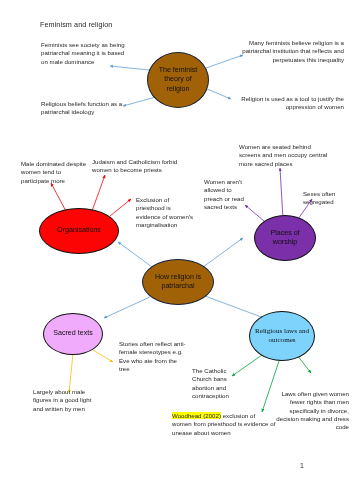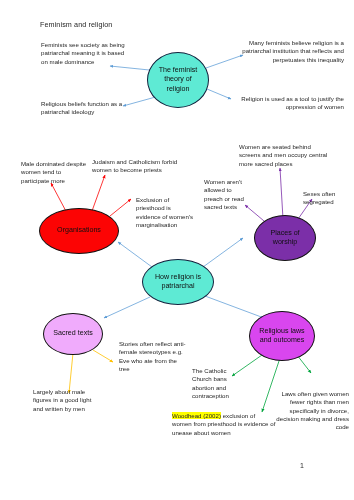--- a/index.html
+++ b/index.html
@@ -27,25 +27,25 @@
   .hl{background:#ffff00;}
 
   
   .node{
     position:absolute;display:flex;align-items:center;justify-content:center;
     text-align:center;border-radius:50%;
     font-size:7.1px;line-height:9.2px;color:#101010;
     box-sizing:border-box;
   }
   .node span{display:block;padding:0 4px;}
-  .n-blue{background:#5eead4;border:1.4px solid #14213d;}
+  .n-blue{background:#a16207;border:1.4px solid #14213d;}
   .n-red{background:#fc0404;border:1.2px solid #111111;}
   .n-purple{background:#7b2fa8;border:1.2px solid #111111;}
   .n-yellow{background:#f0abfc;border:1.2px solid #111111;}
-  .n-green{background:#d946ef;border:1.2px solid #111111;}
+  .n-green{background:#7dd3fc;border:1.2px solid #111111;font-family:Liberation Serif, serif;}
 </style>
 </head>
 <body>
 
 <div id="canvas">
 
   <svg class="wires" viewBox="0 0 354 500">
     <defs>
       <marker id="ab" markerWidth="5" markerHeight="5" refX="4.2" refY="2" orient="auto">
         <path d="M0,0 L4.6,2 L0,4 z" fill="#5b9bd5"></path>

